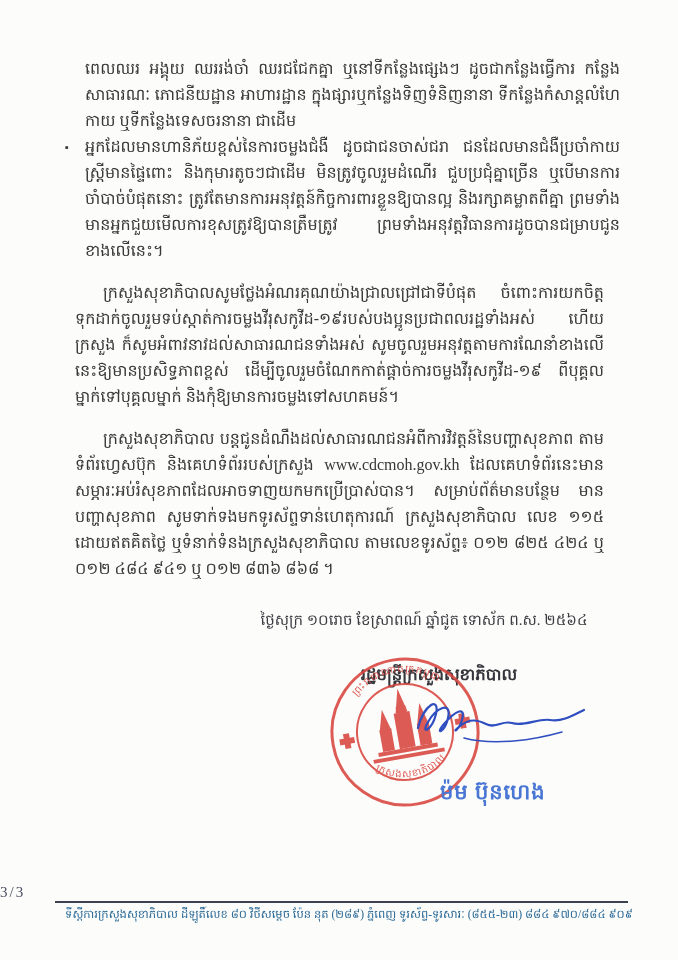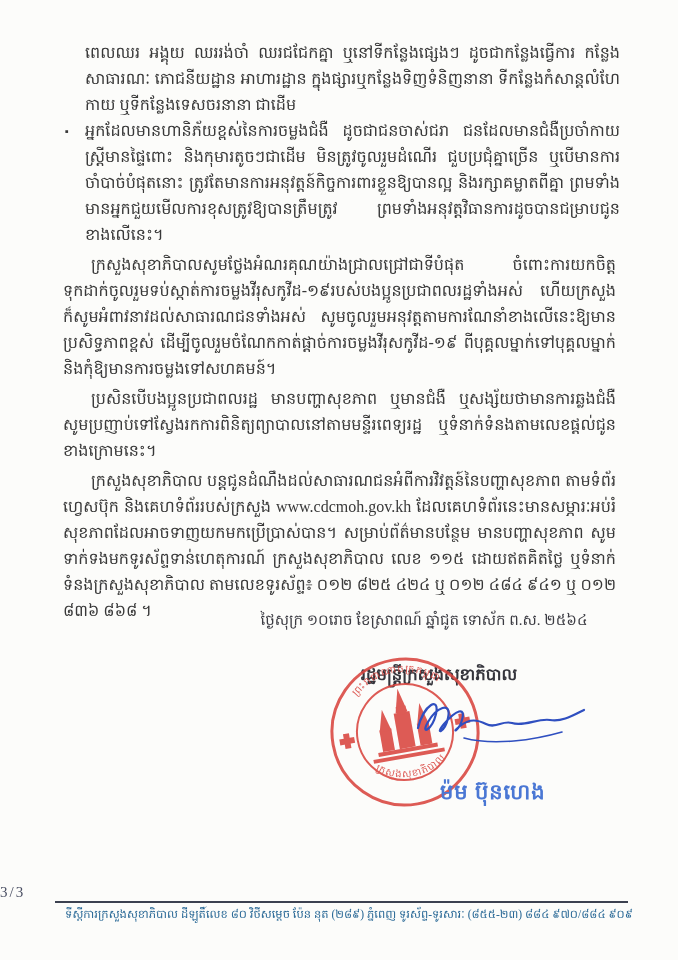--- a/index.html
+++ b/index.html
@@ -9,25 +9,25 @@
     background:#fcfcfa;
     overflow:hidden;
     font-family:"Liberation Serif","DejaVu Sans",sans-serif;
   }
   
   .content{
     position:absolute;top:40px;left:59px;width:561px;
     font-size:16px;line-height:26px;color:#383838;
     text-align:justify;
   }
-  .cont-para{margin:0 0 0 26px;}
+  .cont-para{margin:16px 0 0 26px;}
   .bullet-row{display:flex;margin:0;}
   .bullet-marker{width:26px;flex:0 0 26px;padding-left:6px;box-sizing:border-box;font-size:11px;line-height:26px;color:#383838;}
   .bullet-text{flex:1;}
-  .para{margin:4px;text-indent:28px;}
+  .para{margin:16px;text-indent:28px;}
   
   .date-block{
     position:absolute;top:606px;right:34px;width:440px;
     text-align:center;font-size:15px;line-height:29px;color:#3b3b42;
   }
   .paraph{display:inline-block;vertical-align:-4px;margin-left:6px;}
   .signer-title{
     position:absolute;top:664px;left:316px;width:246px;
     text-align:center;font-weight:bold;font-size:16.5px;color:#35353c;
   }
@@ -61,21 +61,20 @@
 
 <div class="page">
 
   <div class="content">
     <p class="cont-para">ពេលឈរ អង្គុយ ឈររង់ចាំ ឈរជជែកគ្នា ឬនៅទីកន្លែងផ្សេងៗ ដូចជាកន្លែងធ្វើការ កន្លែងសាធារណៈ ភោជនីយដ្ឋាន អាហារដ្ឋាន ក្នុងផ្សារឬកន្លែងទិញទំនិញនានា ទីកន្លែងកំសាន្តលំហែកាយ ឬទីកន្លែងទេសចរនានា ជាដើម</p>
     <div class="bullet-row">
       <span class="bullet-marker">▪</span>
       <span class="bullet-text">អ្នកដែលមានហានិភ័យខ្ពស់នៃការចម្លងជំងឺ ដូចជាជនចាស់ជរា ជនដែលមានជំងឺប្រចាំកាយ ស្ត្រីមានផ្ទៃពោះ និងកុមារតូចៗជាដើម មិនត្រូវចូលរួមដំណើរ ជួបប្រជុំគ្នាច្រើន ឬបើមានការចាំបាច់បំផុតនោះ ត្រូវតែមានការអនុវត្តន៍កិច្ចការពារខ្លួនឱ្យបានល្អ និងរក្សាគម្លាតពីគ្នា ព្រមទាំងមានអ្នកជួយមើលការខុសត្រូវឱ្យបានត្រឹមត្រូវ ព្រមទាំងអនុវត្តវិធានការដូចបានជម្រាបជូនខាងលើនេះ។</span>
     </div>
     <p class="para">ក្រសួងសុខាភិបាលសូមថ្លែងអំណរគុណយ៉ាងជ្រាលជ្រៅជាទីបំផុត ចំពោះការយកចិត្តទុកដាក់ចូលរួមទប់ស្កាត់ការចម្លងវីរុសកូវីដ-១៩របស់បងប្អូនប្រជាពលរដ្ឋទាំងអស់ ហើយក្រសួង ក៏សូមអំពាវនាវដល់សាធារណជនទាំងអស់ សូមចូលរួមអនុវត្តតាមការណែនាំខាងលើនេះឱ្យមានប្រសិទ្ធភាពខ្ពស់ ដើម្បីចូលរួមចំណែកកាត់ផ្ដាច់ការចម្លងវីរុសកូវីដ-១៩ ពីបុគ្គលម្នាក់ទៅបុគ្គលម្នាក់ និងកុំឱ្យមានការចម្លងទៅសហគមន៍។</p>
-    <p class="para">ប្រសិនបើបងប្អូនប្រជាពលរដ្ឋ មានបញ្ហាសុខភាព ឬមានជំងឺ ឬសង្ស័យថាមានការឆ្លងជំងឺ សូមប្រញាប់ទៅស្វែងរកការពិនិត្យព្យាបាលនៅតាមមន្ទីរពេទ្យរដ្ឋ ឬទំនាក់ទំនងតាមលេខផ្ដល់ជូនខាងក្រោមនេះ។</p>
     <p class="para">ក្រសួងសុខាភិបាល បន្តជូនដំណឹងដល់សាធារណជនអំពីការវិវត្តន៍នៃបញ្ហាសុខភាព តាមទំព័រហ្វេសប៊ុក និងគេហទំព័ររបស់ក្រសួង www.cdcmoh.gov.kh ដែលគេហទំព័រនេះមានសម្ភារៈអប់រំសុខភាពដែលអាចទាញយកមកប្រើប្រាស់បាន។ សម្រាប់ព័ត៌មានបន្ថែម មានបញ្ហាសុខភាព សូមទាក់ទងមកទូរស័ព្ទទាន់ហេតុការណ៍ ក្រសួងសុខាភិបាល លេខ ១១៥ ដោយឥតគិតថ្លៃ ឬទំនាក់ទំនងក្រសួងសុខាភិបាល តាមលេខទូរស័ព្ទ៖ ០១២ ៨២៥ ៤២៤ ឬ ០១២ ៤៨៤ ៩៤១ ឬ ០១២ ៨៣៦ ៨៦៨ ។</p>
   </div>
 
   <div class="date-block">
     <div>ថ្ងៃសុក្រ ១០រោច ខែស្រាពណ៍ ឆ្នាំជូត ទោស័ក ព.ស. ២៥៦៤</div>
   </div>
 
   <div class="signer-title">រដ្ឋមន្ត្រីក្រសួងសុខាភិបាល</div>
 
   <div class="stamp">

